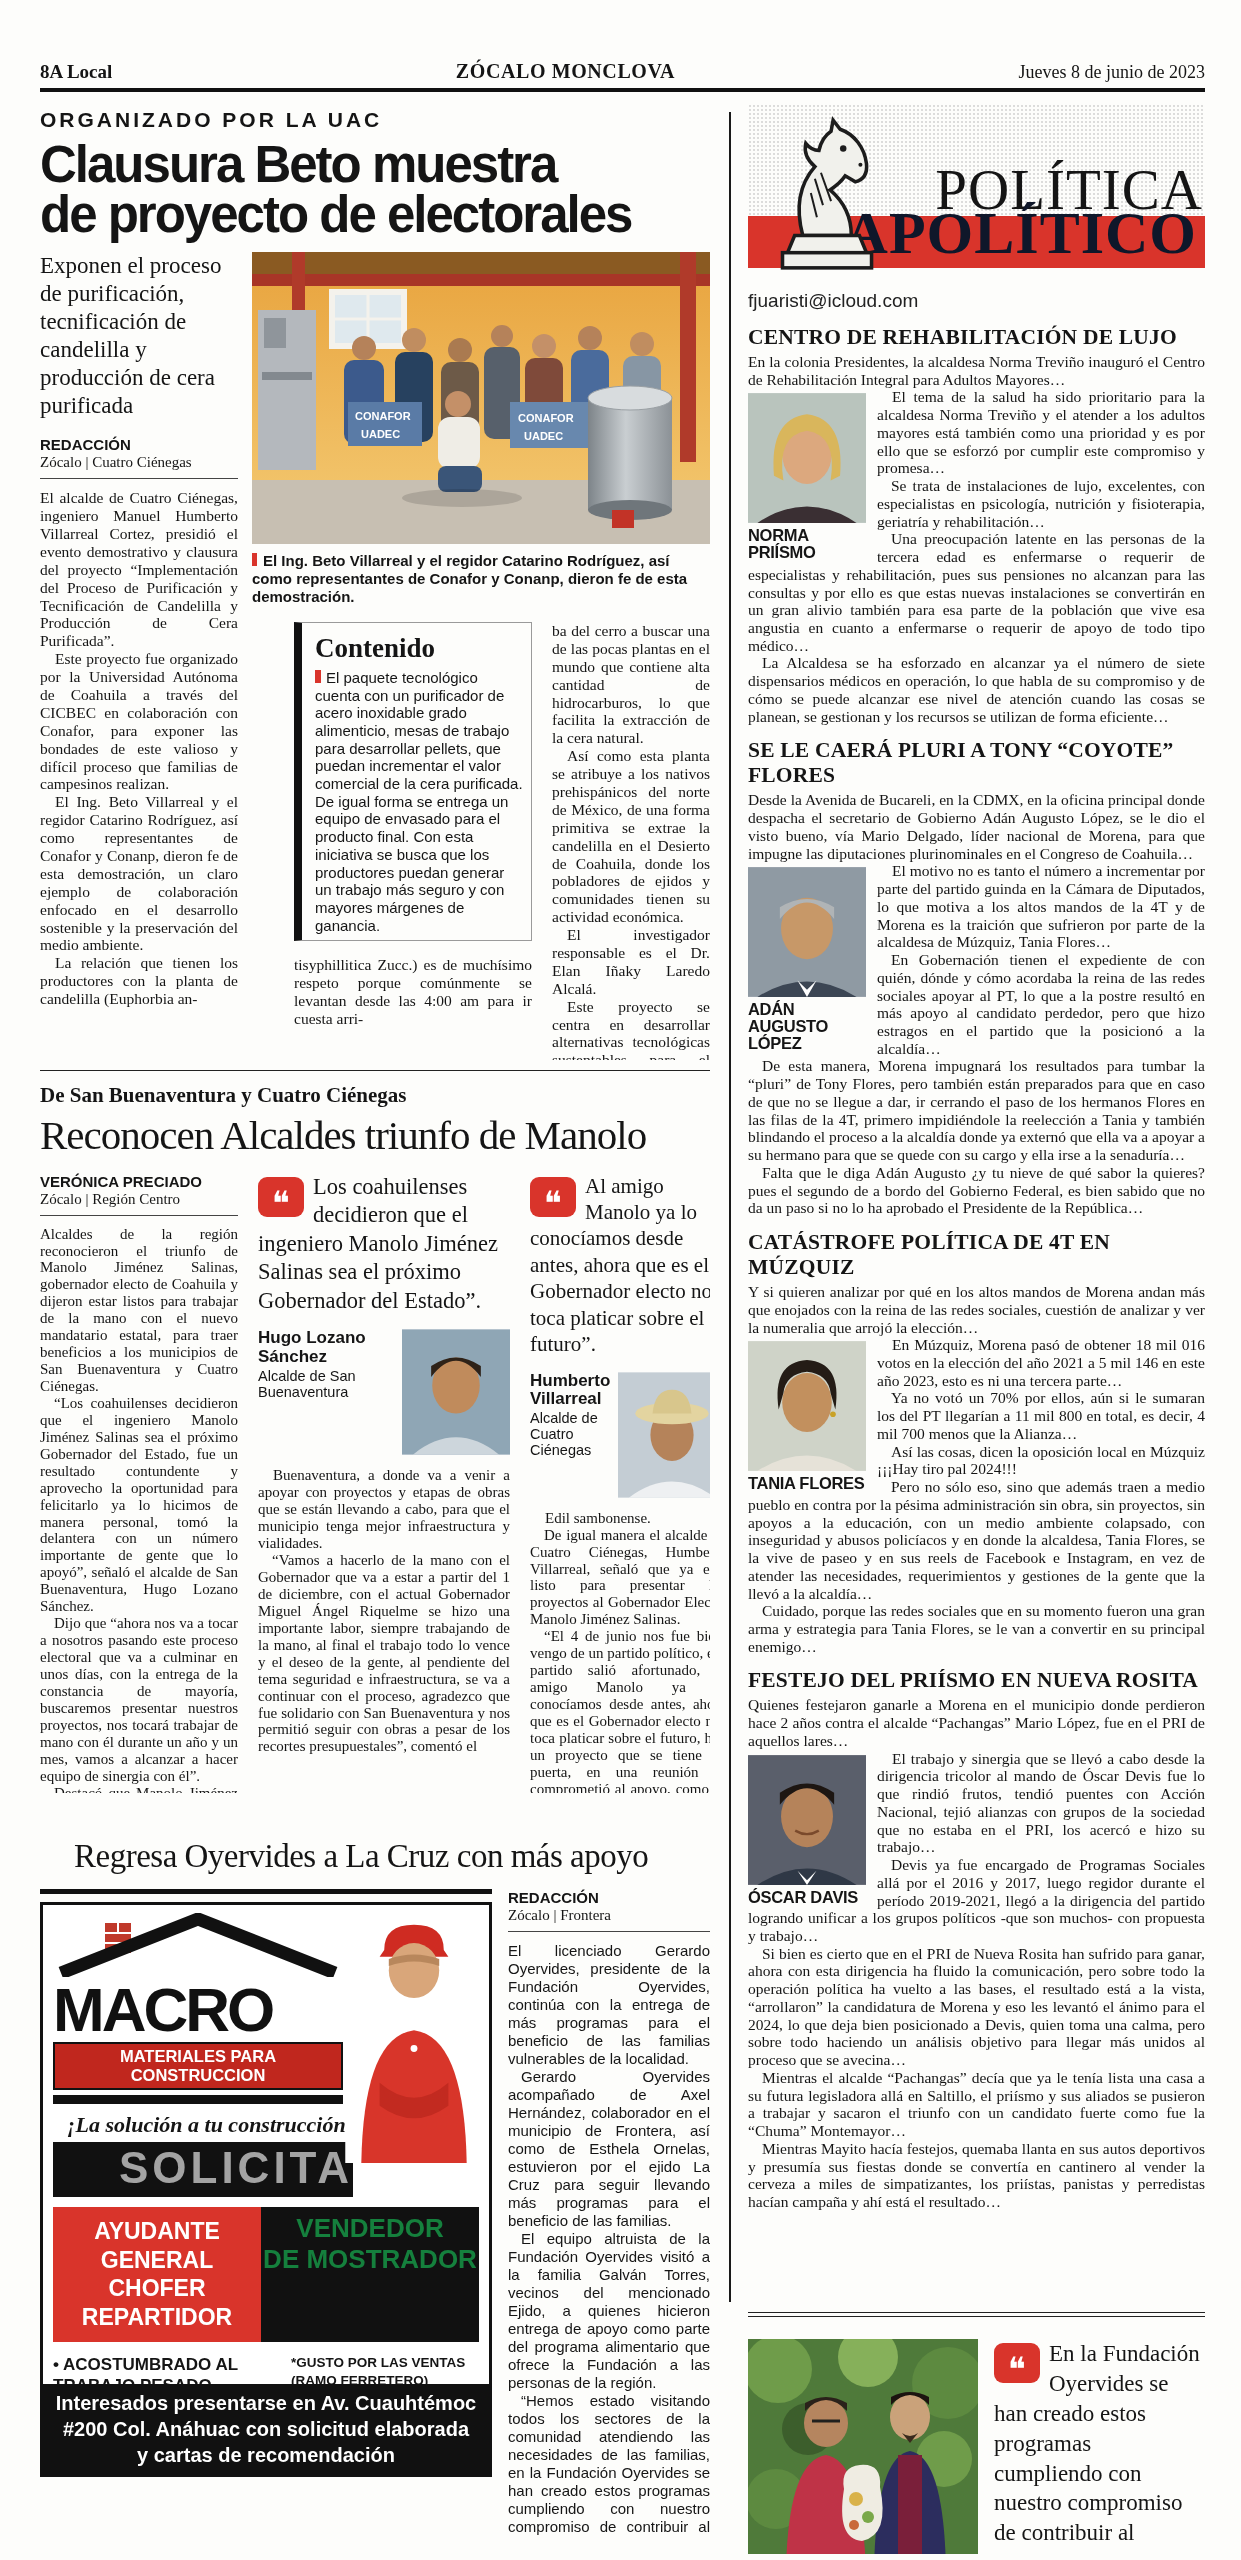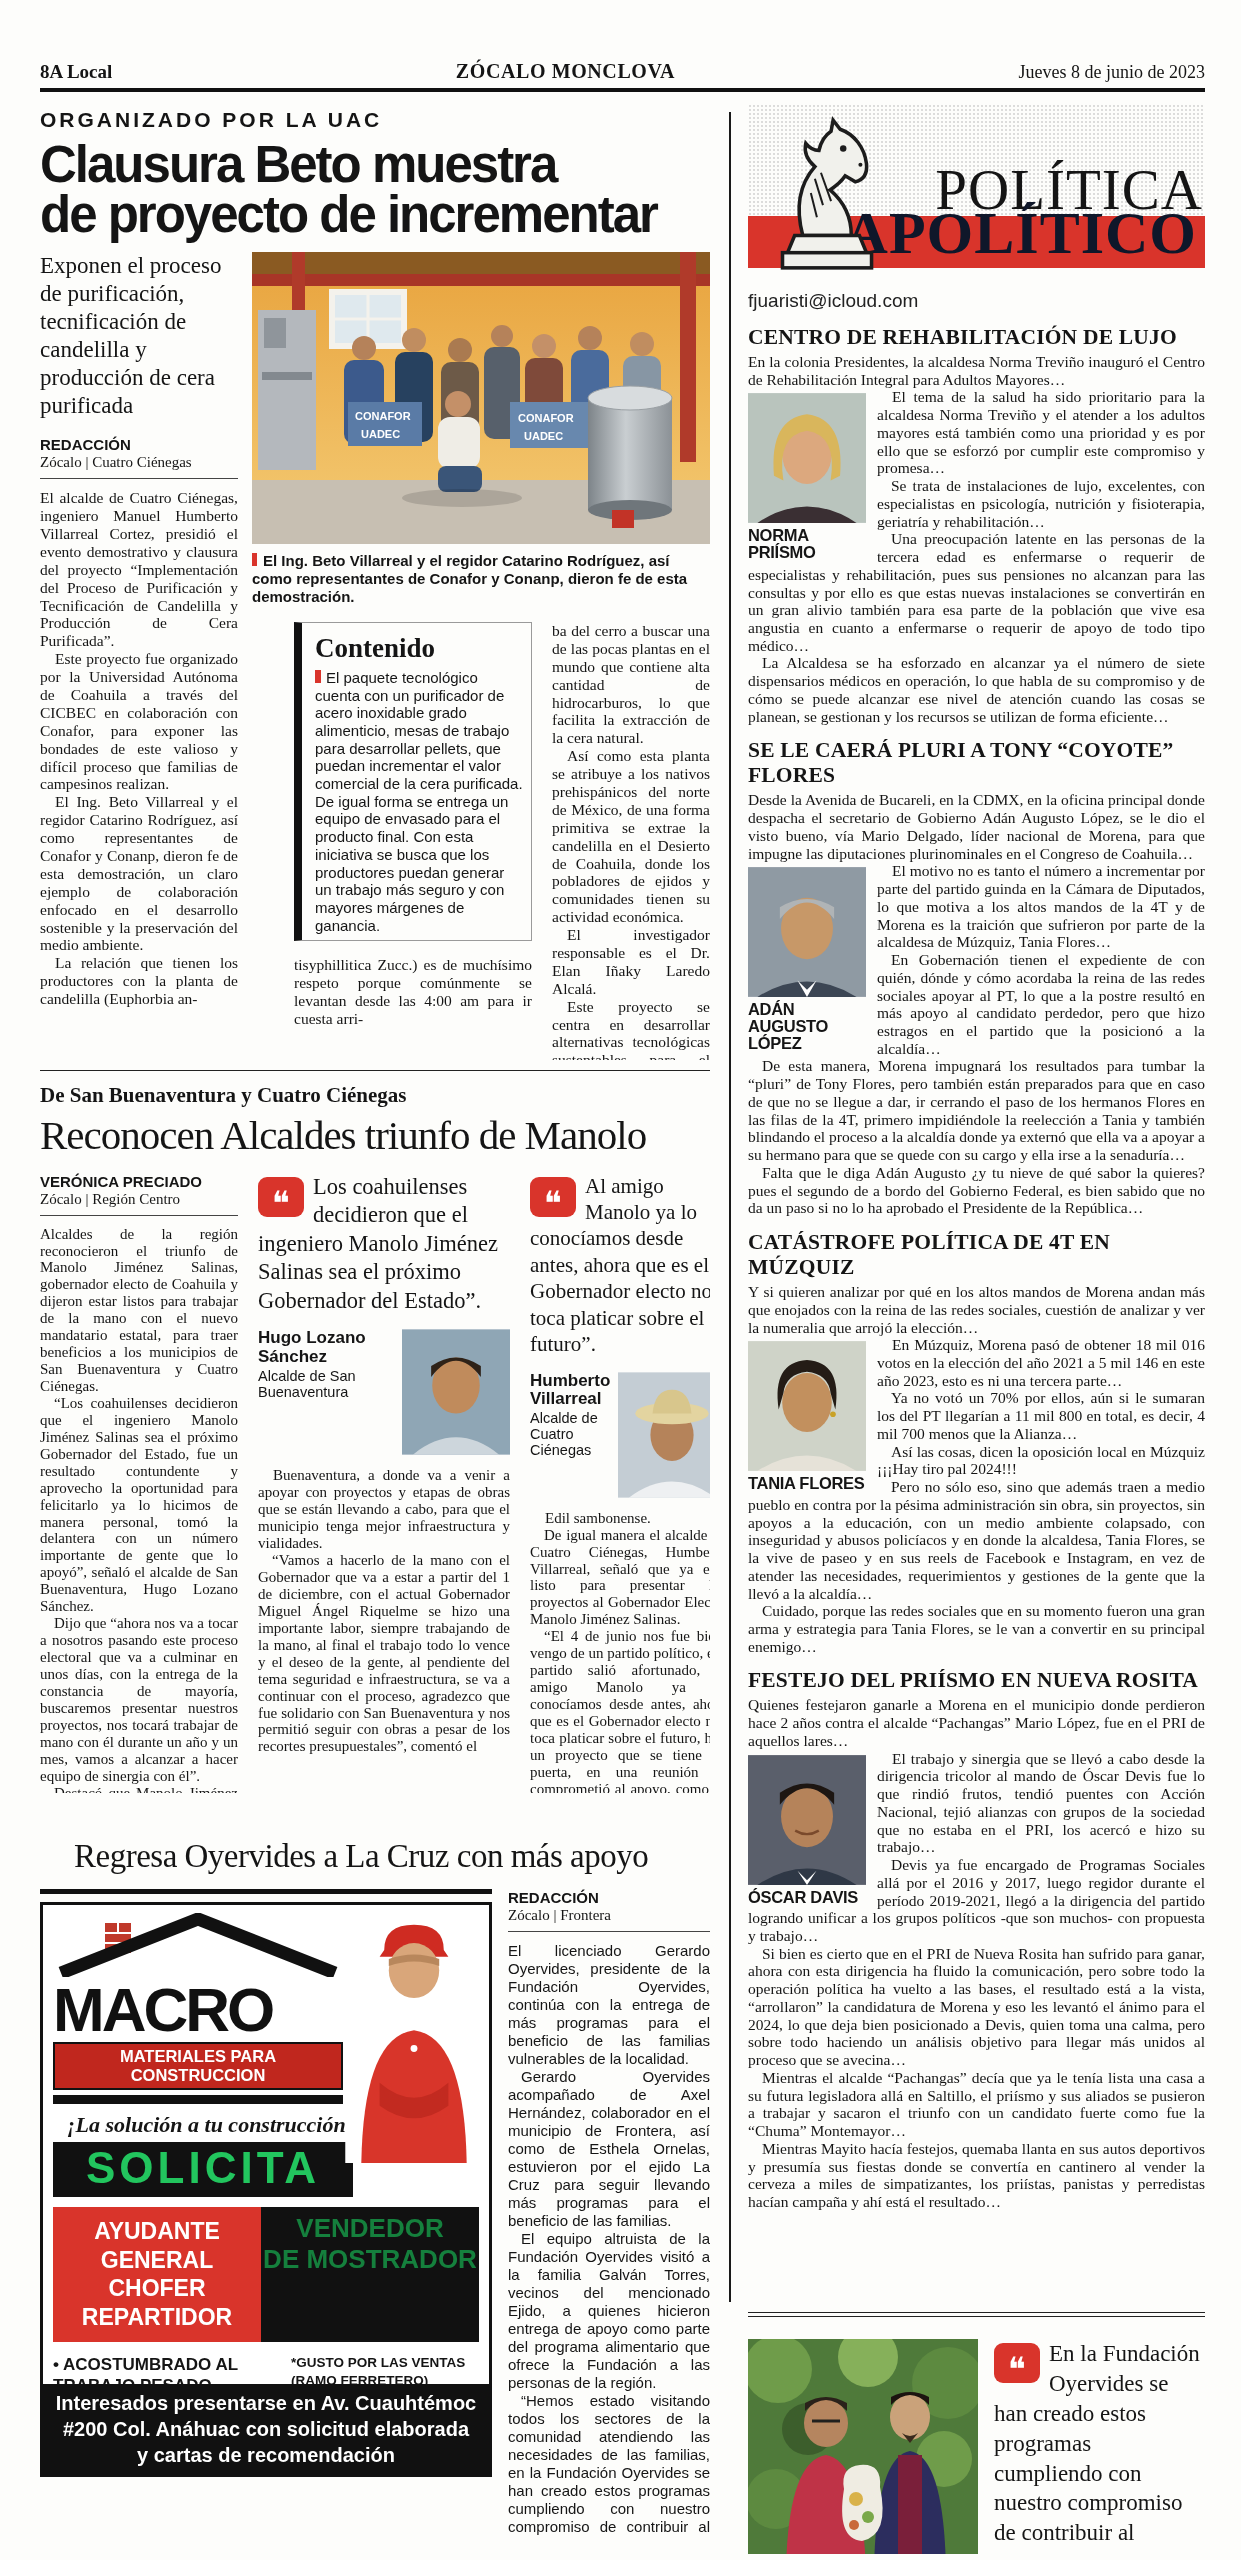--- a/index.html
+++ b/index.html
@@ -74,22 +74,22 @@
   .ad-wrap{width:452px;flex:none}
   .ad-toprule{height:5px;background:#111;margin-bottom:8px}
   .ad-box{border:3px solid #111;height:575px;position:relative;background:#fff;padding:8px 10px;overflow:hidden}
   .ad-man{position:absolute;right:6px;top:6px;width:138px;height:252px}
   .ad-logo{width:290px}
   .ad-brand{font-family:"Liberation Sans",sans-serif;font-weight:bold;font-size:62px;letter-spacing:-3px;line-height:.95;color:#111}
   .ad-band{background:#c0271e;color:#fff;font-family:"Liberation Sans",sans-serif;font-weight:bold;
            font-size:16.5px;text-align:center;padding:3px 2px;margin-top:2px;border:2px solid #111}
   .ad-underbar{height:9px;background:#111;margin-top:5px}
   .ad-script{font-style:italic;font-weight:bold;font-size:22px;margin:8px 0 4px 14px}
-  .ad-solicita{background:#111;color:#22c55e;font-family:"Liberation Sans",sans-serif;font-weight:bold;
-               font-size:44px;letter-spacing:4px;width:300px;text-align:center;padding:1px 8px 4px}
+  .ad-solicita{background:#111;color:#a3a3a3;font-family:"Liberation Sans",sans-serif;font-weight:bold;
+               font-size:44px;letter-spacing:4px;width:300px;text-align:right;padding:1px 0 4px}
   .ad-jobs{display:flex;margin-top:10px}
   .ad-job-red{background:#d9342b;color:#fff;width:208px;text-align:center;padding:10px 2px}
   .ad-job-black{background:#111;color:#15803d;flex:1;text-align:center;padding:6px 2px}
   .ad-job-red div{font-family:"Liberation Sans",sans-serif;font-weight:bold;font-size:23px;line-height:1.25}
   .ad-job-black div{font-family:"Liberation Sans",sans-serif;font-weight:bold;font-size:26px;line-height:1.2}
   .ad-reqs{display:flex;gap:8px;margin-top:12px}
   .ad-req-left{width:54%;font-family:"Liberation Sans",sans-serif;font-weight:bold;font-size:17px;line-height:1.25}
   .ad-req-left p::before{content:"• "}
   .ad-req-right{flex:1;font-family:"Liberation Sans",sans-serif;font-weight:bold;font-size:13.5px;line-height:1.35}
   .ad-footer{position:absolute;left:0;right:0;bottom:0;background:#111;color:#fff;text-align:center;
@@ -136,21 +136,21 @@
   </div>
 
   <div class="vdivider"></div>
 
   <div class="left-block">
 
     <div>
       <div class="kicker">ORGANIZADO POR LA UAC</div>
       <div class="headline1">
         <div>Clausura Beto muestra</div>
-        <div>de proyecto de incrementar</div>
+        <div>de proyecto de electorales</div>
       </div>
       <div class="a1-row">
         <div class="a1-col1">
           <div class="deck">Exponen el proceso de purificación, tecnificación de candelilla y producción de cera purificada</div>
           <div class="byline-name">REDACCIÓN</div>
           <div class="byline-src">Zócalo | Cuatro Ciénegas</div>
           <div class="bodytext">
               <p>El alcalde de Cuatro Ciénegas, ingeniero Manuel Humberto Villarreal Cortez, presidió el evento demostrativo y clausura del proyecto “Implementación del Proceso de Purificación y Tecnificación de Candelilla y Producción de Cera Purificada”.</p>
               <p>Este proyecto fue organizado por la Universidad Autónoma de Coahuila a través del CICBEC en colaboración con Conafor, para exponer las bondades de este valioso y difícil proceso que familias de campesinos realizan.</p>
               <p>El Ing. Beto Villarreal y el regidor Catarino Rodríguez, así como representantes de Conafor y Conanp, dieron fe de esta demostración, un claro ejemplo de colaboración enfocado en el desarrollo sostenible y la preservación del medio ambiente.</p>

